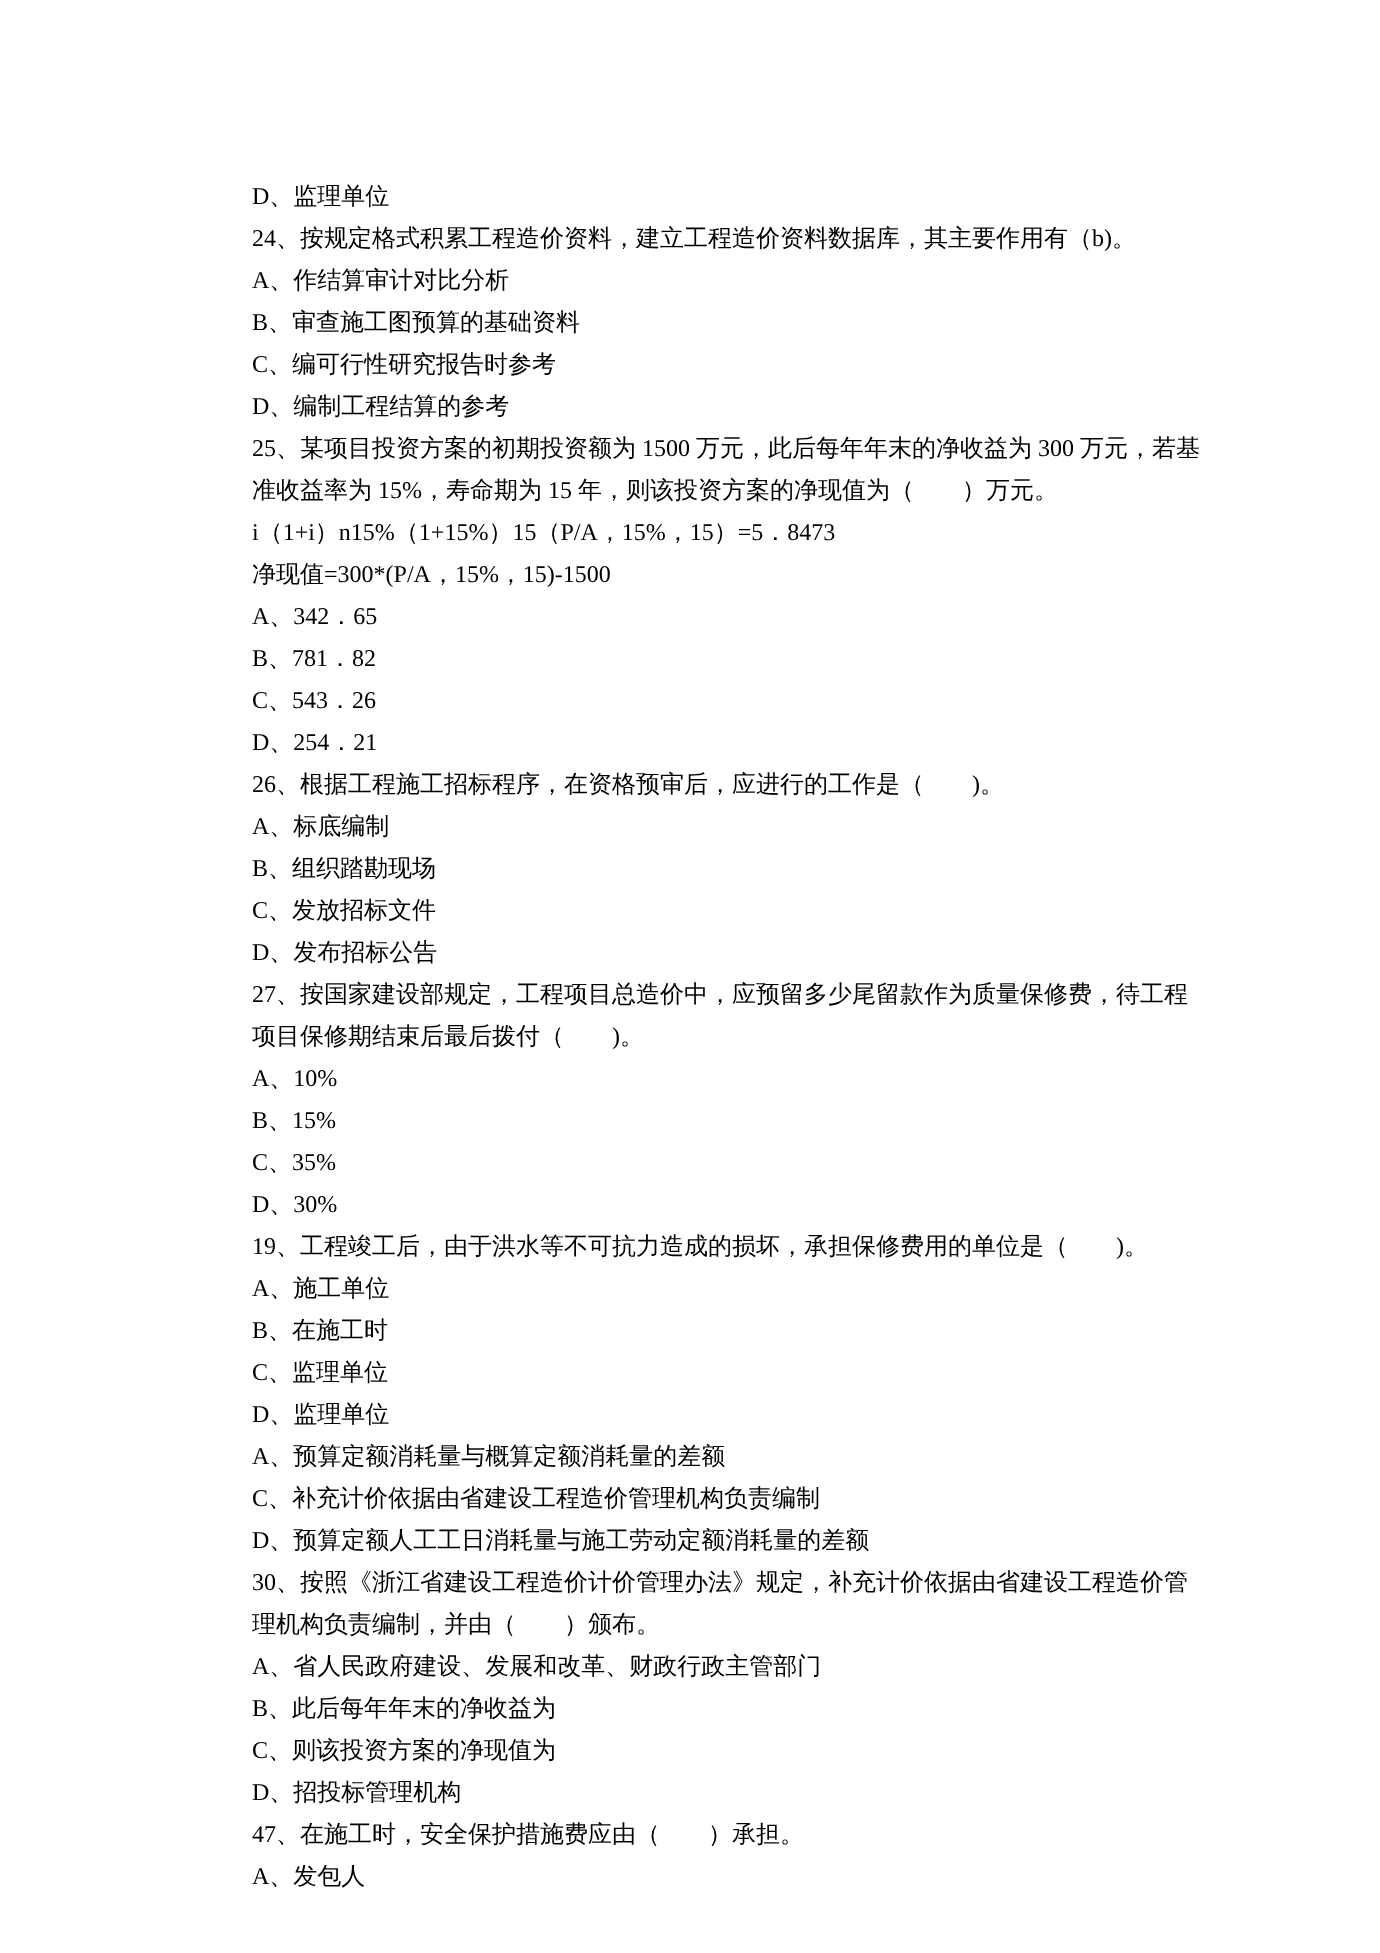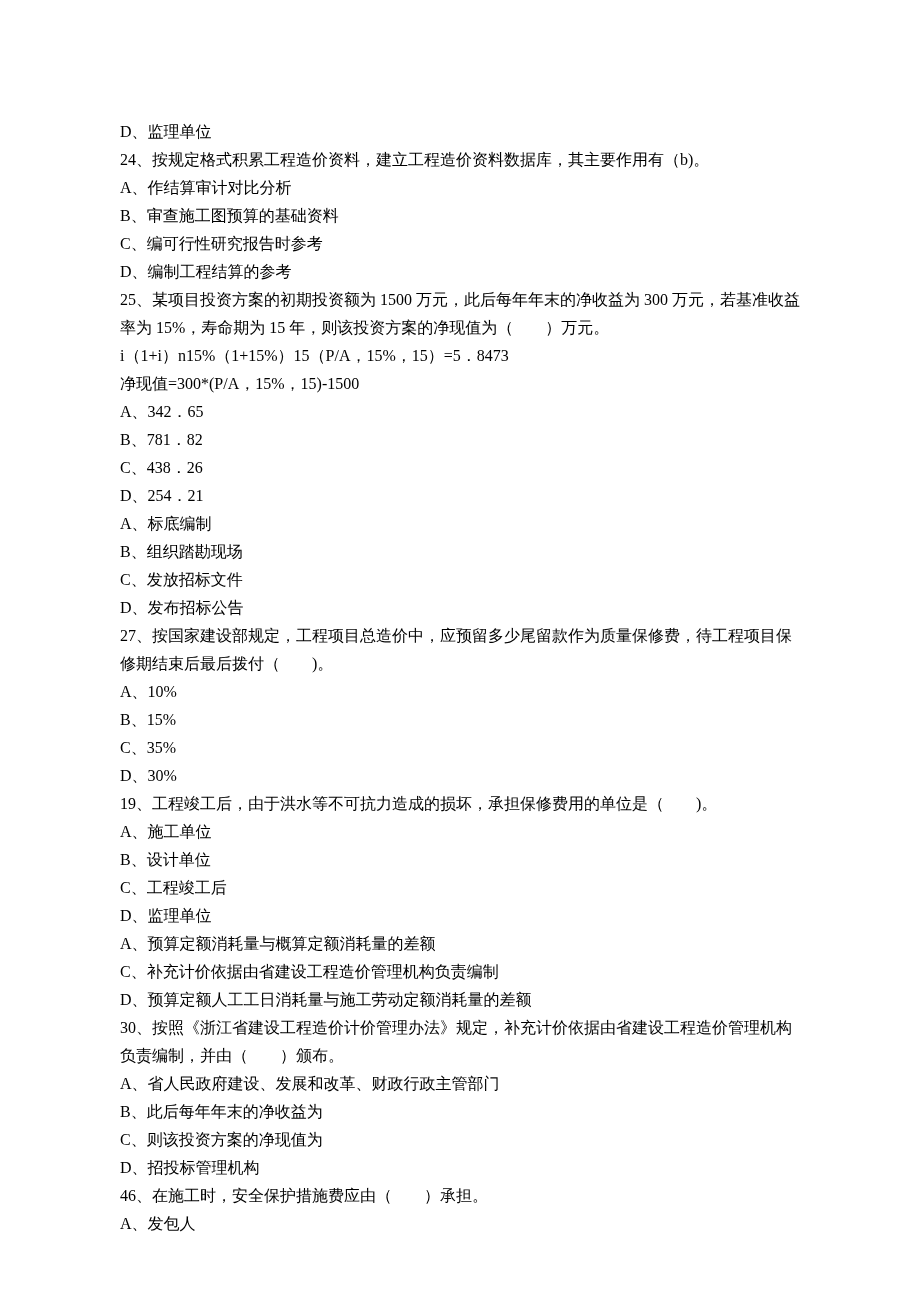--- a/index.html
+++ b/index.html
@@ -13,57 +13,59 @@
   }
   .page {
     width: 920px;
     min-height: 1302px;
     padding: 118px 120px 0 120px;
     box-sizing: border-box;
   }
   .line {
     white-space: pre-wrap;
     word-break: break-all;
+    margin-left: 48px;
   }
 </style>
 </head>
 <body>
 
 <div class="page">
   <div class="line">D、监理单位</div>
   <div class="line">24、按规定格式积累工程造价资料，建立工程造价资料数据库，其主要作用有（b)。</div>
   <div class="line">A、作结算审计对比分析</div>
   <div class="line">B、审查施工图预算的基础资料</div>
   <div class="line">C、编可行性研究报告时参考</div>
   <div class="line">D、编制工程结算的参考</div>
   <div class="line">25、某项目投资方案的初期投资额为 1500 万元，此后每年年末的净收益为 300 万元，若基准收益率为 15%，寿命期为 15 年，则该投资方案的净现值为（　　）万元。</div>
   <div class="line">i（1+i）n15%（1+15%）15（P/A，15%，15）=5．8473</div>
   <div class="line">净现值=300*(P/A，15%，15)-1500</div>
   <div class="line">A、342．65</div>
   <div class="line">B、781．82</div>
-  <div class="line">C、438．26</div>
+  <div class="line">C、543．26</div>
   <div class="line">D、254．21</div>
+  <div class="line">26、根据工程施工招标程序，在资格预审后，应进行的工作是（　　)。</div>
   <div class="line">A、标底编制</div>
   <div class="line">B、组织踏勘现场</div>
   <div class="line">C、发放招标文件</div>
   <div class="line">D、发布招标公告</div>
   <div class="line">27、按国家建设部规定，工程项目总造价中，应预留多少尾留款作为质量保修费，待工程项目保修期结束后最后拨付（　　)。</div>
   <div class="line">A、10%</div>
   <div class="line">B、15%</div>
   <div class="line">C、35%</div>
   <div class="line">D、30%</div>
   <div class="line">19、工程竣工后，由于洪水等不可抗力造成的损坏，承担保修费用的单位是（　　)。</div>
   <div class="line">A、施工单位</div>
-  <div class="line">B、设计单位</div>
-  <div class="line">C、工程竣工后</div>
+  <div class="line">B、在施工时</div>
+  <div class="line">C、监理单位</div>
   <div class="line">D、监理单位</div>
   <div class="line">A、预算定额消耗量与概算定额消耗量的差额</div>
   <div class="line">C、补充计价依据由省建设工程造价管理机构负责编制</div>
   <div class="line">D、预算定额人工工日消耗量与施工劳动定额消耗量的差额</div>
   <div class="line">30、按照《浙江省建设工程造价计价管理办法》规定，补充计价依据由省建设工程造价管理机构负责编制，并由（　　）颁布。</div>
   <div class="line">A、省人民政府建设、发展和改革、财政行政主管部门</div>
   <div class="line">B、此后每年年末的净收益为</div>
   <div class="line">C、则该投资方案的净现值为</div>
   <div class="line">D、招投标管理机构</div>
-  <div class="line">46、在施工时，安全保护措施费应由（　　）承担。</div>
+  <div class="line">47、在施工时，安全保护措施费应由（　　）承担。</div>
   <div class="line">A、发包人</div>
 
 </div>
 
 </body></html>

